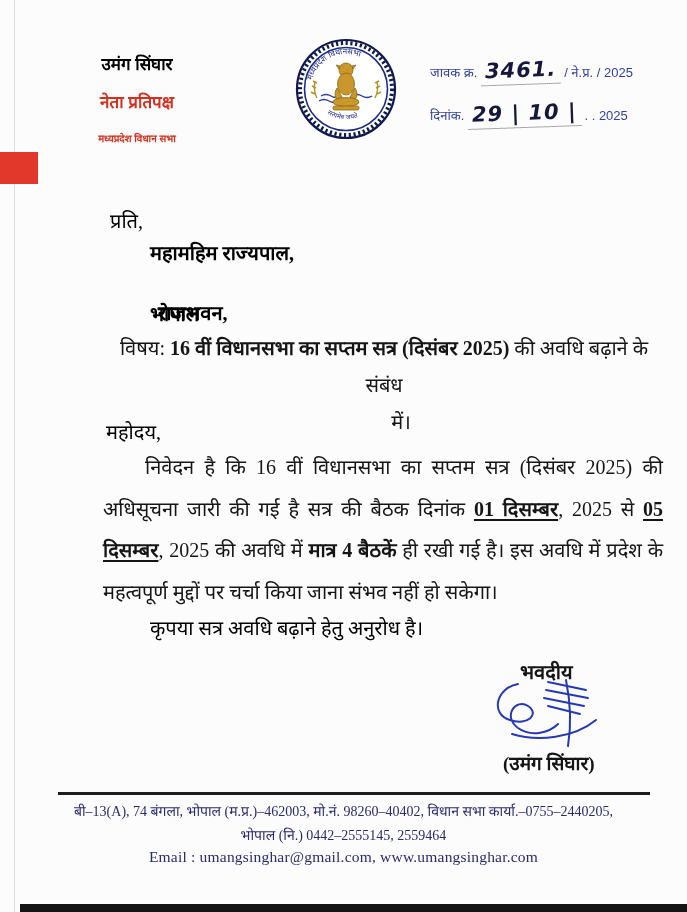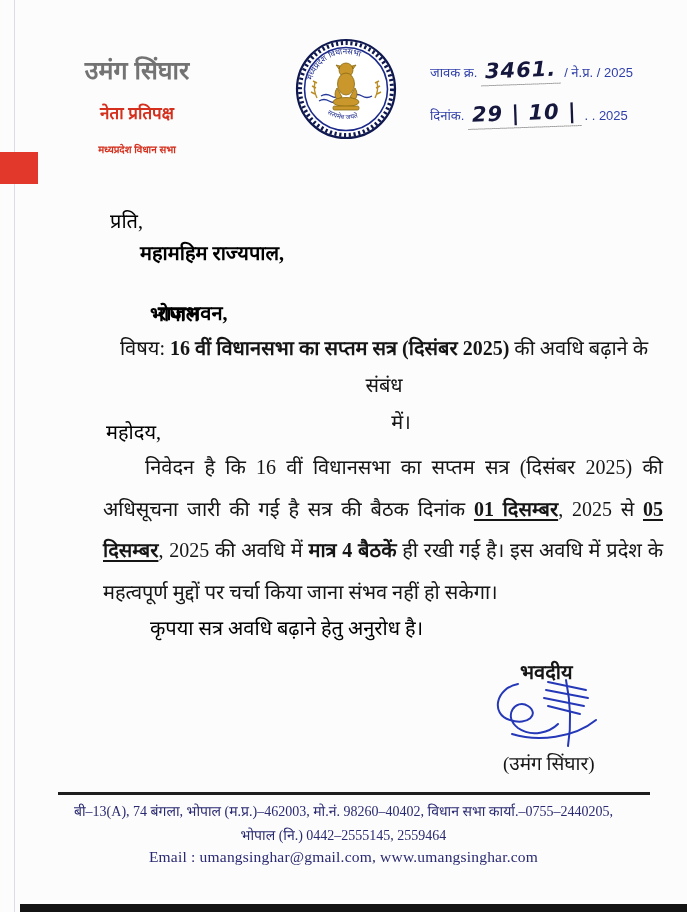--- a/index.html
+++ b/index.html
@@ -8,21 +8,21 @@
     background:#fcfcfd;overflow:hidden;
     font-family:"Liberation Serif","DejaVu Serif",serif;color:#151515;
   }
   .page-edge-left{position:absolute;left:14px;top:0;width:1px;height:100%;background:#dcdce2;}
   .page-bottom-bar{position:absolute;left:20px;right:0;top:904px;height:8px;background:#141414;}
   .red-mark{position:absolute;left:0;top:152px;width:38px;height:32px;background:#e2372b;}
 
   
   .hdr-left{position:absolute;left:52px;top:52px;width:170px;text-align:center;
     font-family:"Liberation Sans","DejaVu Sans",sans-serif;}
-  .hdr-name{font-size:25px;font-weight:bold;color:#737373;}
+  .hdr-name{font-size:17px;font-weight:bold;color:#000000;}
   .hdr-title{font-size:17px;font-weight:bold;color:#d5301d;margin-top:15px;}
   .hdr-org{font-size:10px;font-weight:bold;color:#d5301d;margin-top:18px;}
 
   .emblem{position:absolute;left:295px;top:36px;width:102px;height:106px;}
 
   .ref-block{position:absolute;left:430px;top:58px;width:240px;
     font-family:"Liberation Sans","DejaVu Sans",sans-serif;font-size:13px;color:#2f3fa8;}
   .ref-line{margin-bottom:16px;white-space:nowrap;}
   .hw{font-family:"DejaVu Sans",sans-serif;font-style:italic;font-weight:600;
     font-size:21px;color:#15173d;letter-spacing:1px;display:inline-block;transform:rotate(-2deg);}
@@ -34,21 +34,21 @@
   .semib{font-weight:600;}
   .subject{left:106px;top:330px;width:556px;line-height:37px;font-size:20px;text-align:center;}
   .subj-line2{margin-left:34px;}
   .para{left:103px;top:447px;width:560px;line-height:41.5px;font-size:20px;text-align:justify;}
   .para .indent{display:inline-block;width:42px;}
   .bold{font-weight:bold;}
   .bold-ul{font-weight:bold;text-decoration:underline;text-underline-offset:3px;}
 
   .closing{left:520px;top:658px;font-size:20px;font-weight:600;}
   .signature{left:488px;top:676px;width:130px;height:78px;}
-  .sig-name{left:503px;top:750px;font-size:19px;font-weight:normal;}
+  .sig-name{left:503px;top:750px;font-size:19px;font-weight:bold;}
 
   
   .footer-rule{position:absolute;left:58px;top:792px;width:592px;height:2.5px;background:#1e1e1e;}
   .footer{position:absolute;left:30px;right:30px;top:801px;text-align:center;
     color:#2a2a72;font-family:"Liberation Serif","DejaVu Serif",serif;}
   .footer-l1{font-size:14px;}
   .footer-l2{font-size:14px;margin-top:5px;}
   .footer-l3{font-size:15.5px;margin-top:4px;letter-spacing:.2px;}
 </style>
 </head>
@@ -110,21 +110,21 @@
       <span>/ ने.प्र. / 2025</span>
     </div>
     <div class="ref-line">
       <span>दिनांक.</span>
       <span class="hw dotted">29 | 10 |</span>
       <span>. . 2025</span>
     </div>
   </div>
 
   <div class="abs body-txt" style="left:110px;top:207px;">प्रति,</div>
-  <div class="abs body-txt semib" style="left:140px;top:239px;">महामहिम राज्यपाल,</div>
+  <div class="abs body-txt semib" style="left:150px;top:239px;">महामहिम राज्यपाल,</div>
   <div class="abs body-txt semib" style="left:158px;top:270px;margin-top:29px;">राजभवन,</div>
   <div class="abs body-txt semib" style="left:150px;top:300px;">भोपाल</div>
 
   <div class="abs subject">
     <span>विषय: </span><span class="bold">16 वीं विधानसभा का सप्तम सत्र (दिसंबर 2025)</span><span> की अवधि बढ़ाने के संबंध</span>
     <div class="subj-line2">में।</div>
   </div>
 
   <div class="abs body-txt" style="left:106px;top:418px;">महोदय,</div>
 

